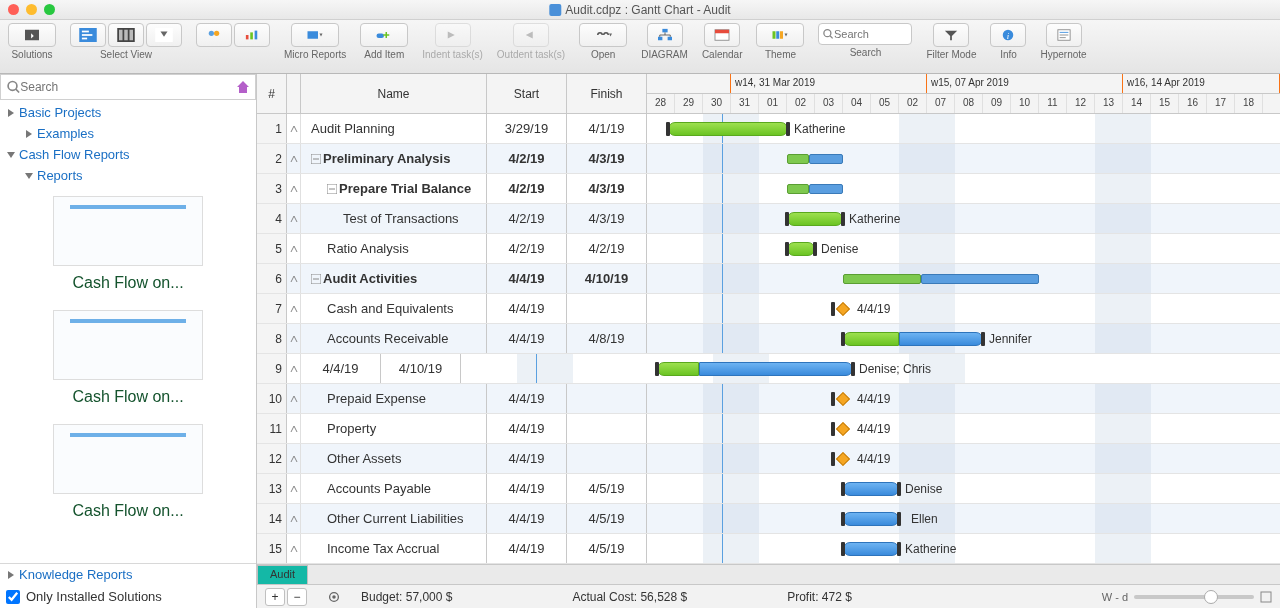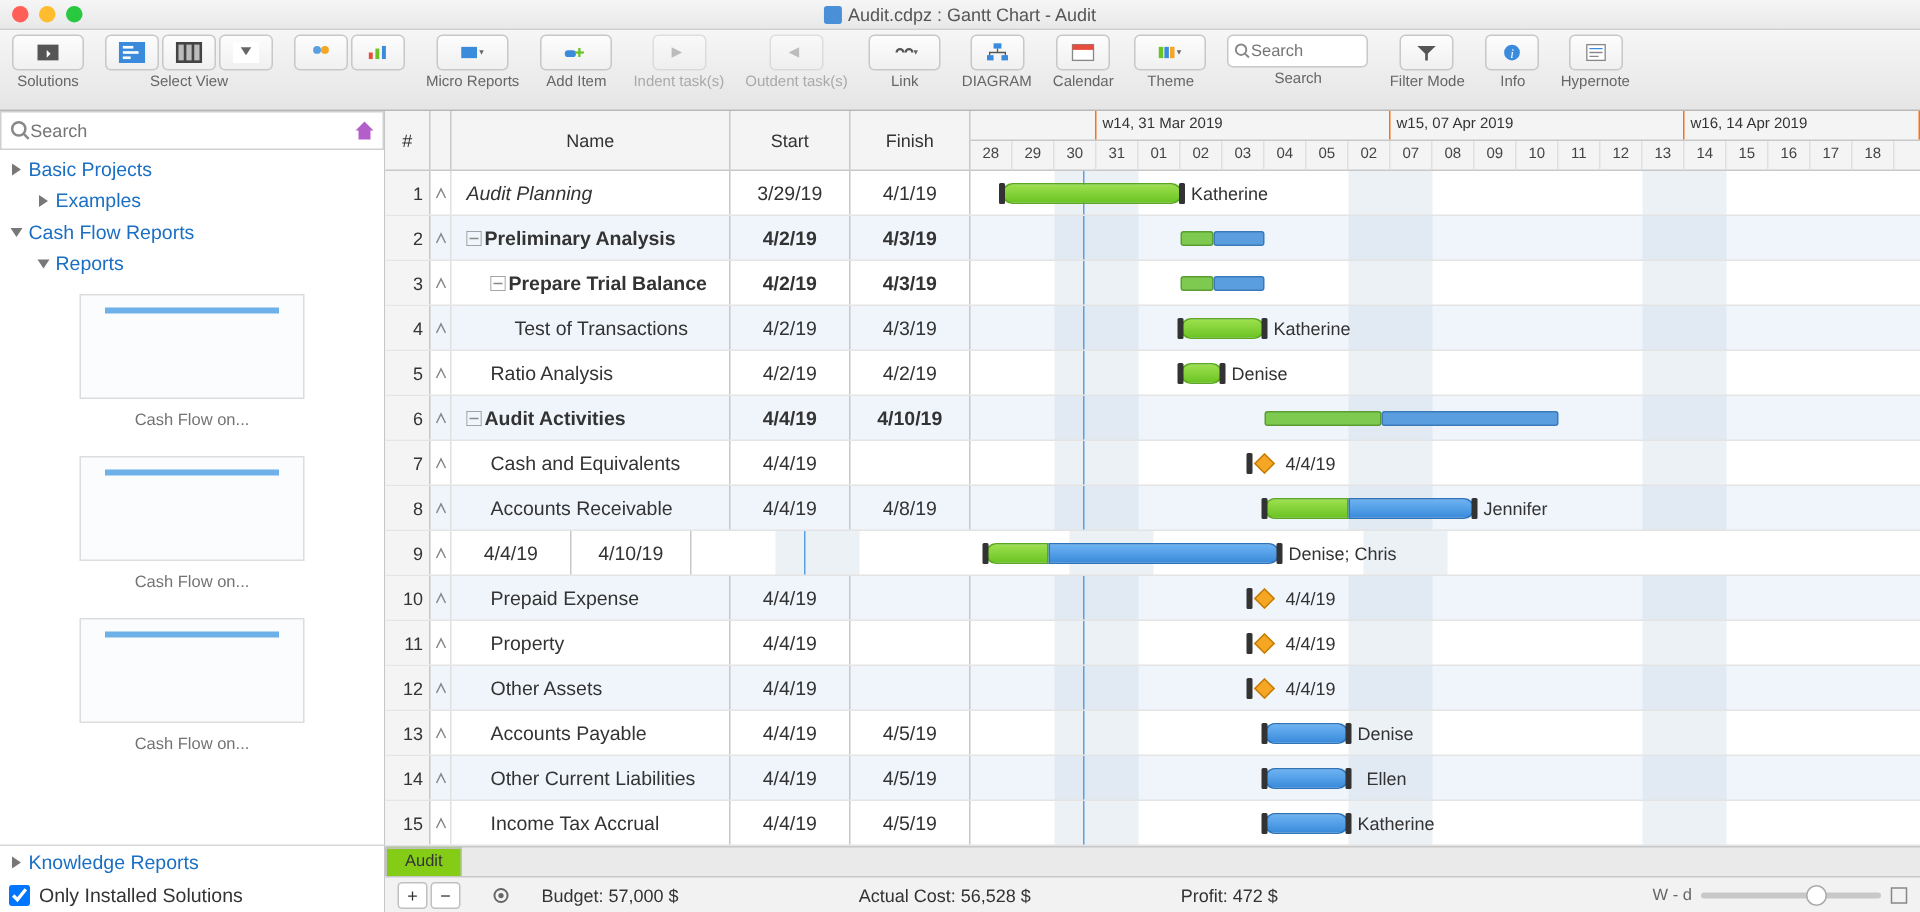--- a/index.html
+++ b/index.html
@@ -33,21 +33,21 @@
 .sidebar { width: 257px; background: #fff; border-right: 1px solid #c8c8c8; display: flex; flex-direction: column; }
 .side-search { height: 26px; border: 1px solid #d0d0d0; margin: 0 0 0 0; display: flex; align-items: center; padding: 0 6px; position: relative; }
 .side-search input { border: none; outline: none; width: 100%; font-size: 12px; color: #888; }
 .side-tree { flex: 1; overflow-y: auto; padding: 2px 0; }
 .tree-item { display: flex; align-items: center; padding: 3px 6px; color: #1a6fc4; font-size: 13px; cursor: pointer; }
 .tree-item .tri { width: 10px; height: 10px; margin-right: 3px; }
 .tree-item.sub { padding-left: 24px; }
 .templates { padding: 4px 0; }
 .template-thumb { margin: 6px auto 2px; width: 150px; height: 70px; border: 1px solid #ddd; background: #fafcfe; position: relative; }
 .template-thumb .th-bar { position: absolute; top: 8px; left: 16px; right: 16px; height: 4px; background: #6eb0e8; }
-.template-cap { text-align: center; font-size: 11px; color: #737373; padding: 6px 0 12px; }
+.template-cap { text-align: center; font-size: 16px; color: #14532d; padding: 6px 0 12px; }
 .side-bottom { border-top: 1px solid #d8d8d8; }
 .chk-row { display: flex; align-items: center; padding: 4px 6px; gap: 6px; font-size: 13px; }
 .chk-row input { width: 14px; height: 14px; }
 
 
 .main { flex: 1; display: flex; flex-direction: column; background: #fff; }
 
 
 .grid-header { display: flex; height: 40px; border-bottom: 1px solid #c8c8c8; background: #f4f4f4; }
 .gh-num { width: 30px; border-right: 1px solid #c8c8c8; display:flex; align-items:center; justify-content:center; }
@@ -84,21 +84,21 @@
 .gbar.blue { background: linear-gradient(#6db3f2,#3a8bdc); border: 1px solid #2d74bc; }
 .gbar.summary { height: 10px; top: 10px; border-radius: 2px; }
 .gbar.summary.green { background: #7ec94f; border: 1px solid #5a9e33; }
 .gbar.summary.blue { background: #5a9ee0; border: 1px solid #3a7ab8; }
 .glabel { position: absolute; top: 8px; font-size: 12px; color: #333; white-space: nowrap; }
 .diamond { position: absolute; width: 10px; height: 10px; background: #f5a623; border: 1px solid #c47d0b; transform: rotate(45deg); top: 10px; }
 .gend { position: absolute; width: 4px; height: 14px; top: 8px; background: #333; border-radius: 1px; }
 
 
 .footer-tab { height: 20px; background: #eaeaea; border-top: 1px solid #c8c8c8; display: flex; align-items: stretch; }
-.footer-tab .tab { padding: 2px 12px; background: #84cc16; border: 1px solid #c0c0c0; border-bottom: none; font-size: 11px; }
+.footer-tab .tab { padding: 2px 12px; background: #14b8a6; border: 1px solid #c0c0c0; border-bottom: none; font-size: 11px; }
 .footer-status { height: 24px; background: #f2f2f2; border-top: 1px solid #c8c8c8; display: flex; align-items: center; padding: 0 8px; font-size: 12px; gap: 20px; }
 .footer-status .plusminus { display: flex; gap: 2px; }
 .pm-btn { width: 20px; height: 18px; border: 1px solid #c0c0c0; background: #fff; border-radius: 3px; display:flex; align-items:center; justify-content:center; cursor:pointer; }
 .footer-status .gear { width: 14px; height: 14px; }
 .zoom { margin-left: auto; display: flex; align-items: center; gap: 6px; font-size: 11px; color: #666; }
 .zoom-track { width: 120px; height: 4px; background: #c8c8c8; border-radius: 2px; position: relative; }
 .zoom-thumb { position: absolute; width: 14px; height: 14px; background: #fff; border: 1px solid #aaa; border-radius: 50%; top: -5px; left: 70px; }
 
 svg { display: block; }
 </style>
@@ -219,21 +219,21 @@
   </div>
   <div class="tgroup">
     <div class="tbtn-row">
         <div class="tbtn wide">
           <svg class="ticon" viewBox="0 0 24 16">
             <path d="M5 8 a3 3 0 0 1 6 0 M13 8 a3 3 0 0 1 6 0" stroke="#555" stroke-width="2" fill="none"></path>
             <polygon points="20,6 24,6 22,10" fill="#666"></polygon>
           </svg>
         </div>
       </div>
-    <div class="tlabel">Link</div>
+    <div class="tlabel">Open</div>
   </div>
   <div class="tgroup">
     <div class="tbtn-row">
         <div class="tbtn">
           <svg class="ticon" viewBox="0 0 20 16">
             <rect x="7" y="1" width="6" height="4" fill="#3a8bdc"></rect>
             <rect x="2" y="10" width="5" height="4" fill="#3a8bdc"></rect>
             <rect x="13" y="10" width="5" height="4" fill="#3a8bdc"></rect>
             <path d="M10 5 V8 M10 8 H4 V10 M10 8 H16 V10" stroke="#555" fill="none"></path>
           </svg>
@@ -422,21 +422,21 @@
     </div>
 
     <div class="grid-body" id="grid-body">
         <div class="grid-row">
           <div class="gr-num">1</div>
           <div class="gr-icon">
             <svg width="10" height="10" viewBox="0 0 10 10">
               <path d="M2 8 L5 2 L8 8" stroke="#888" fill="none"></path>
             </svg>
           </div>
-          <div class="gr-name" style="padding-left: 10px; font-style: italic;">Audit Planning</div>
+          <div class="gr-name" style="padding-left: 10px;">Audit Planning</div>
           <div class="gr-start">3/29/19</div>
           <div class="gr-finish">4/1/19</div>
           <div class="gr-gantt">
             <div class="weekend-shade" style="left: 56px; width: 56px;"></div>
             <div class="weekend-shade" style="left: 252px; width: 56px;"></div>
             <div class="weekend-shade" style="left: 448px; width: 56px;"></div>
             <div style="position: absolute; top: 0px; bottom: 0px; left: 75px; width: 1px; background: rgb(90, 160, 224);"></div>
             <div class="gbar green" style="left: 21px; width: 120px;"></div>
             <div class="gend" style="left: 19px;"></div>
             <div class="gend" style="left: 139px;"></div>

